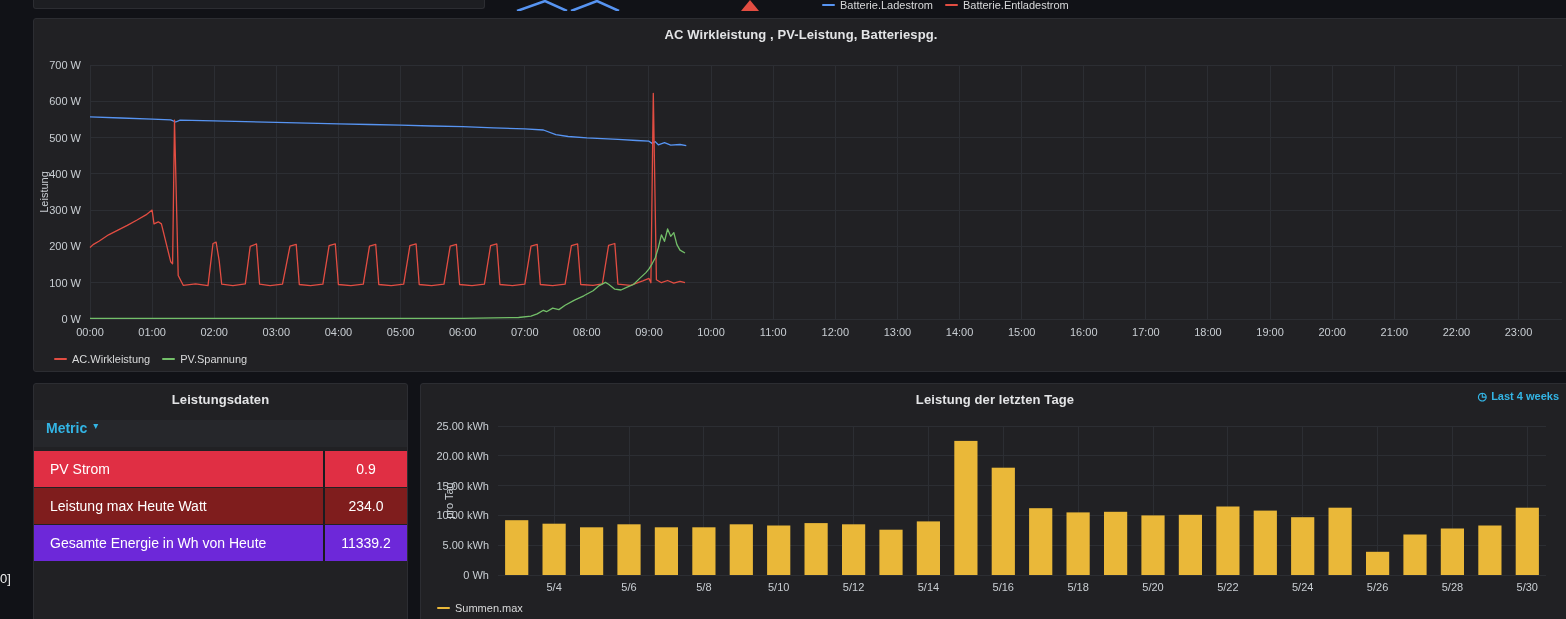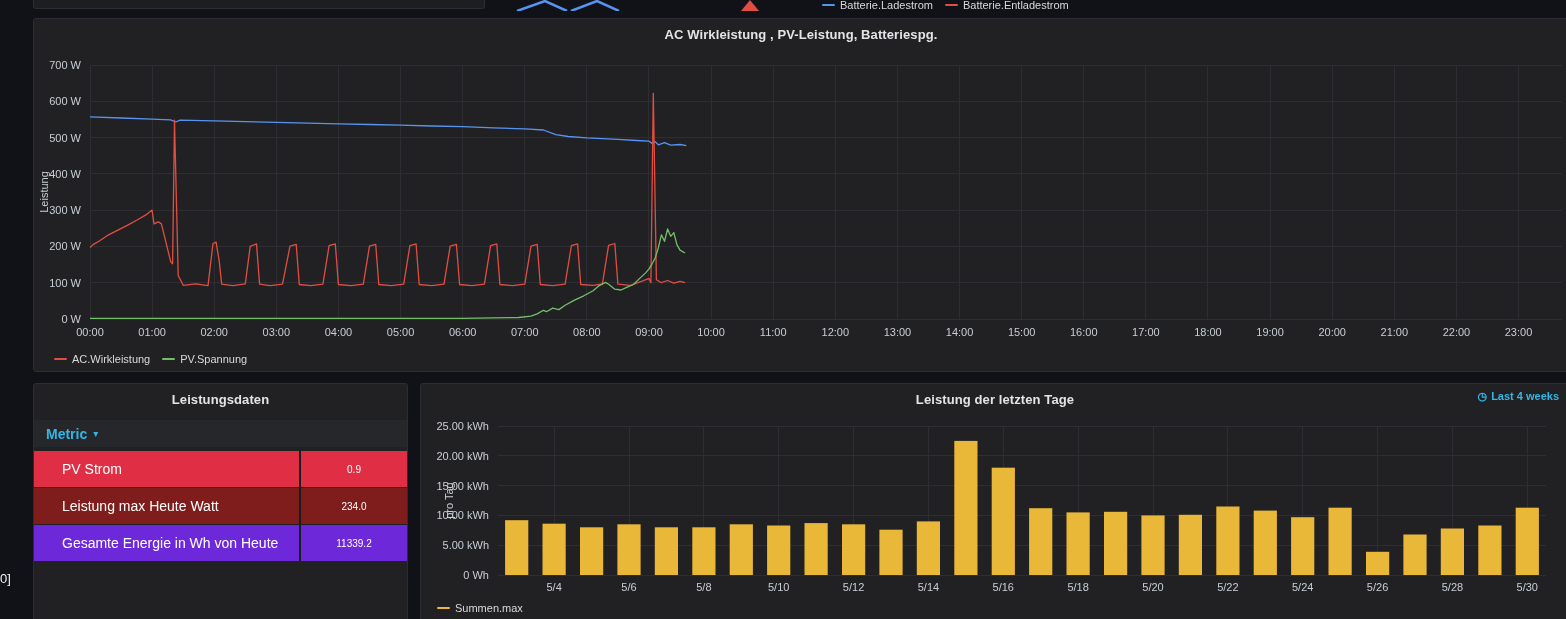--- a/index.html
+++ b/index.html
@@ -22,27 +22,27 @@
   #main-legend{left:20px;bottom:6px}
   
   text{font-family:"Liberation Sans",sans-serif}
   .tick{fill:#c9ced3;font-size:11px}
   .tx{text-anchor:middle}
   .ty{text-anchor:end}
   .axis-label{fill:#c9ced3;font-size:11px}
   .grid{stroke:#2c2e33;stroke-width:1;shape-rendering:crispEdges}
   
   #table-panel{left:33px;top:383px;width:375px;height:240px}
-  .metric-header{position:absolute;top:36px;left:0;right:0;height:27px;background:#26272b;display:flex;align-items:center;padding-left:12px;gap:6px}
+  .metric-header{position:absolute;top:36px;left:0;right:0;height:27px;background:#26272b;display:flex;padding-left:12px;gap:6px}
   .metric-header-label{color:#33b5e5;font-size:14px;font-weight:700}
   .caret{color:#33b5e5;font-size:10px}
   .metric-rows{position:absolute;top:67px;left:0;right:0}
   .metric-row{height:36px;margin-bottom:1px;display:flex;align-items:stretch}
-  .metric-label{flex:1;padding-left:28px;font-size:14px;color:#fff;display:flex;align-items:center}
-  .metric-value{width:108px;border-left:2px solid #1a1b1f;font-size:10px;color:#fff;display:flex;align-items:center;justify-content:center}
+  .metric-label{flex:1;padding-left:16px;font-size:14px;color:#fff;display:flex;align-items:center}
+  .metric-value{width:84px;border-left:2px solid #1a1b1f;font-size:14px;color:#fff;display:flex;align-items:center;justify-content:center}
   
   #bars-panel{left:420px;top:383px;width:1150px;height:240px}
   .badge{position:absolute;top:6px;right:10px;color:#33b5e5;font-size:11px;font-weight:700;display:flex;align-items:center;gap:4px}
   .badge .clock{font-size:11px;line-height:1}
   #bar-chart{position:absolute;left:2px;top:30px}
   #bars-legend{left:16px;top:218px}
   
   .edge-label{position:absolute;left:0;top:571px;font-size:13px;color:#f0f0f0}
 </style>
 </head>

